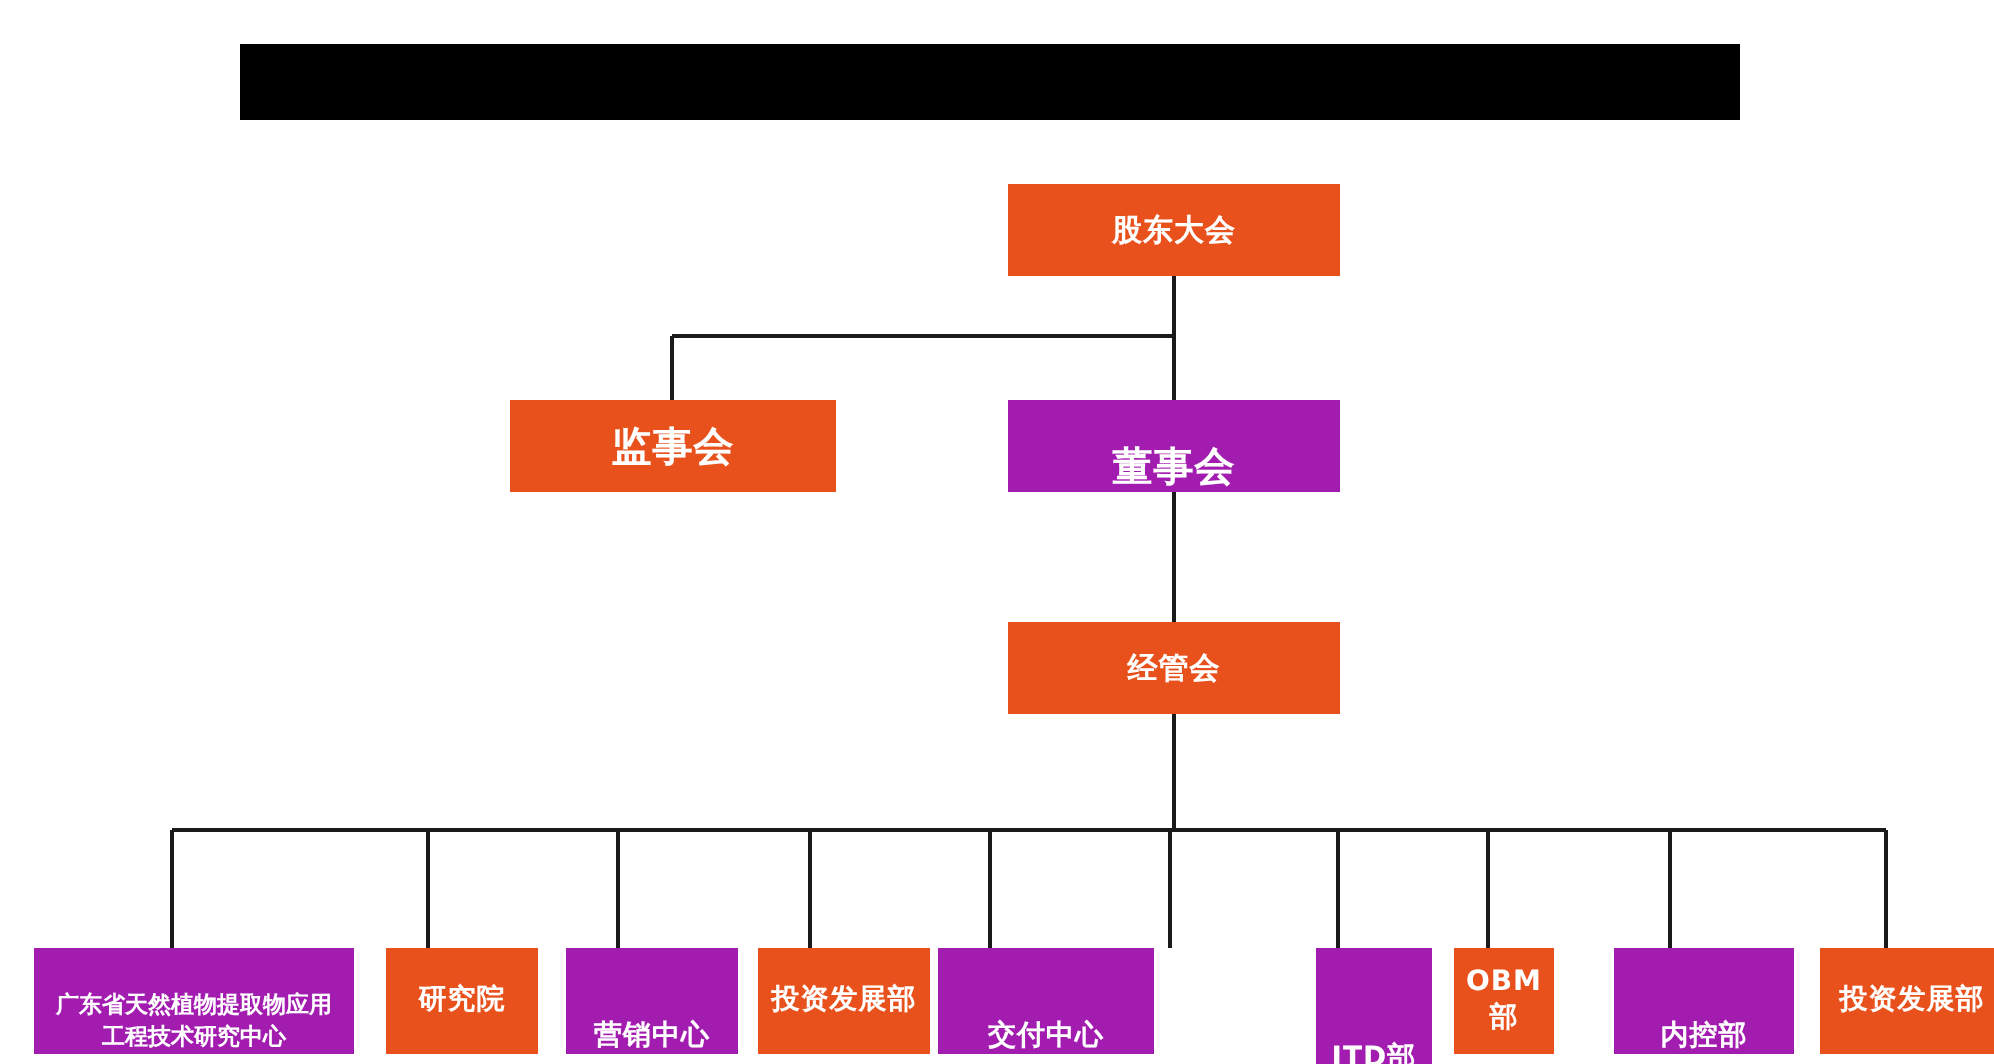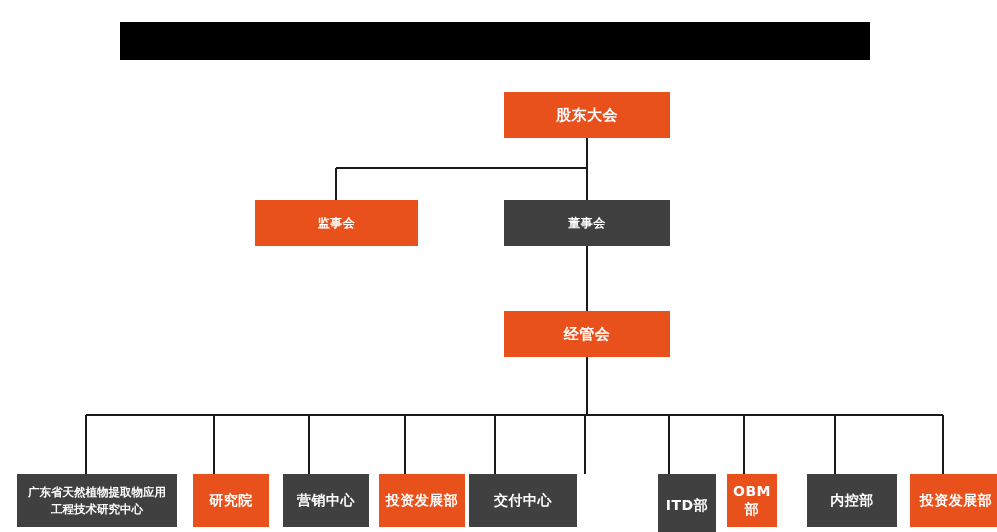--- a/index.html
+++ b/index.html
@@ -37,23 +37,23 @@
     justify-content: center;
     text-align: center;
     color: #ffffff;
     font-weight: bold;
     letter-spacing: 0.5px;
     line-height: 1.25;
     z-index: 2;
     overflow: hidden;
   }
   .node-dark  { background: #e9511c; }
-  .node-light { background: #404040; }
+  .node-light { background: #a21caf; align-items: flex-end; }
   .node-lvl1  { font-size: 15px; }
-  .node-lvl2  { font-size: 12px; }
+  .node-lvl2  { font-size: 20px; }
   .node-lvl3  { font-size: 15px; }
   .node-dept  { font-size: 14px; margin-left: 17px; }
   .node-dept-small {
     font-size: 11.5px;
     letter-spacing: 0px;
     line-height: 1.45;
     padding: 0 6px;
   }
   #redaction-bar {
     position: absolute;

